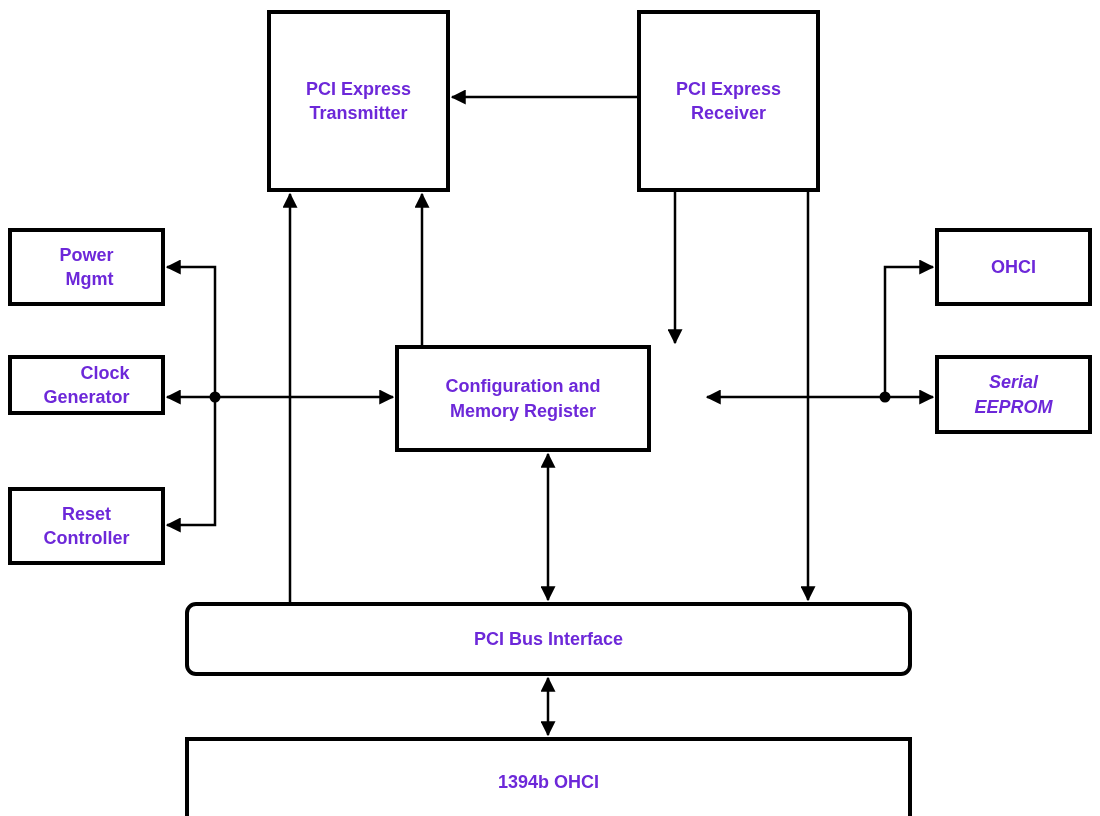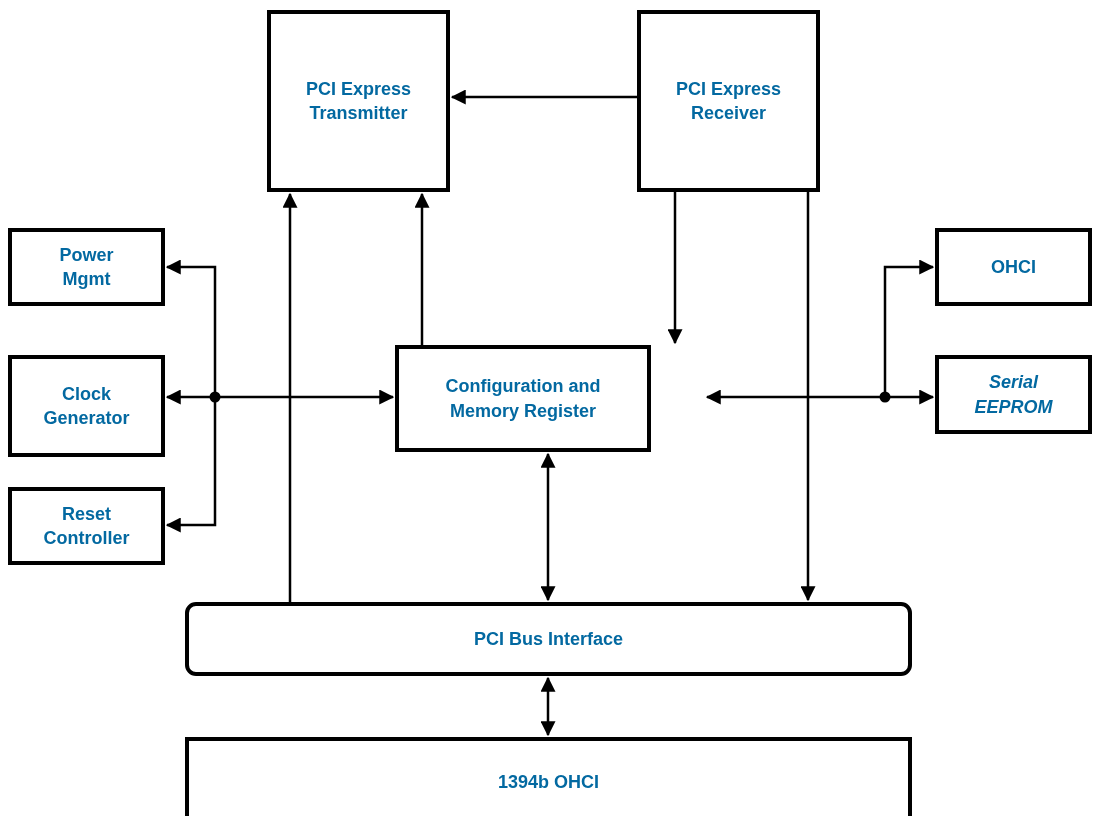--- a/index.html
+++ b/index.html
@@ -14,21 +14,21 @@
   .wires {
     position: absolute;
     left: 0; top: 0;
     width: 1100px; height: 816px;
   }
   .box {
     position: absolute;
     box-sizing: border-box;
     border: 4px solid #000000;
     background: #ffffff;
-    color: #0369a1;
+    color: #6d28d9;
     display: flex;
     align-items: center;
     justify-content: center;
     text-align: center;
     font-weight: bold;
     font-size: 18px;
   }
   .box span {
     white-space: pre-line;
     line-height: 1.35;
@@ -80,26 +80,26 @@
   <div class="box" style="left:267px; top:10px; width:183px; height:182px;">
     <span>PCI Express
 Transmitter</span>
   </div>
 
   <div class="box" style="left:637px; top:10px; width:183px; height:182px;">
     <span>PCI Express
 Receiver</span>
   </div>
 
-  <div class="box" style="left:8px; top:228px; width:157px; height:78px;">
+  <div class="box" style="left:8px; top:228px; width:157px; height:78px;text-align:right;">
     <span>Power
 Mgmt</span>
   </div>
 
-  <div class="box" style="left:8px; top:355px; width:157px; height:102px;">
+  <div class="box" style="left:8px; top:355px; width:157px; height:60px;text-align:right;">
     <span>Clock
 Generator</span>
   </div>
 
   <div class="box" style="left:8px; top:487px; width:157px; height:78px;">
     <span>Reset
 Controller</span>
   </div>
 
   <div class="box" style="left:935px; top:228px; width:157px; height:78px;">

